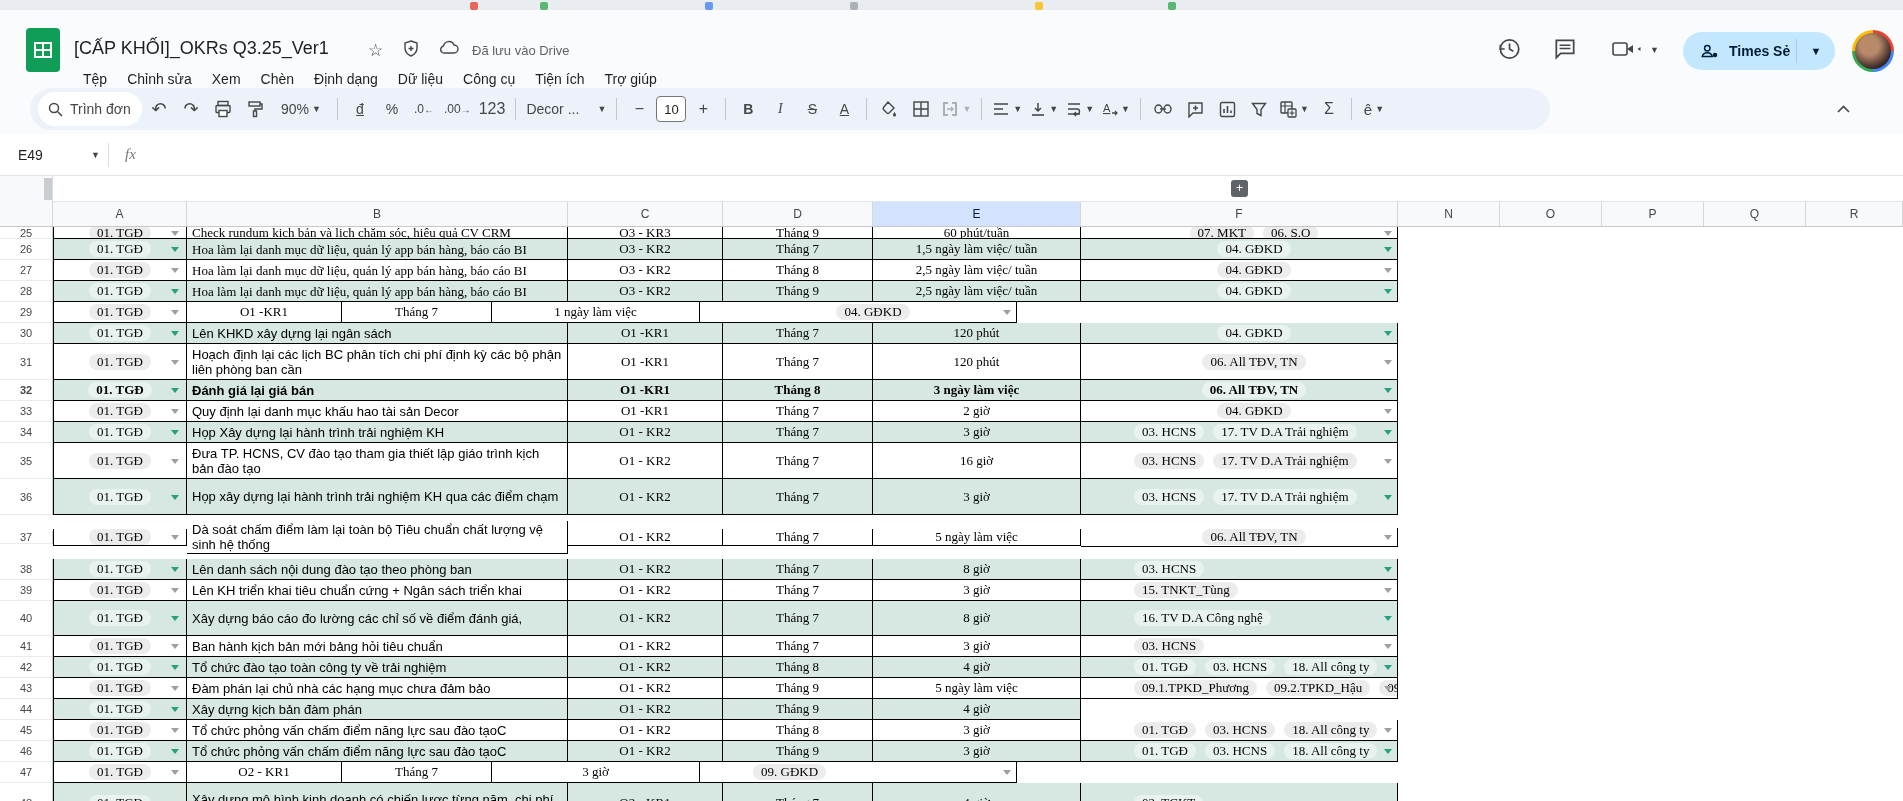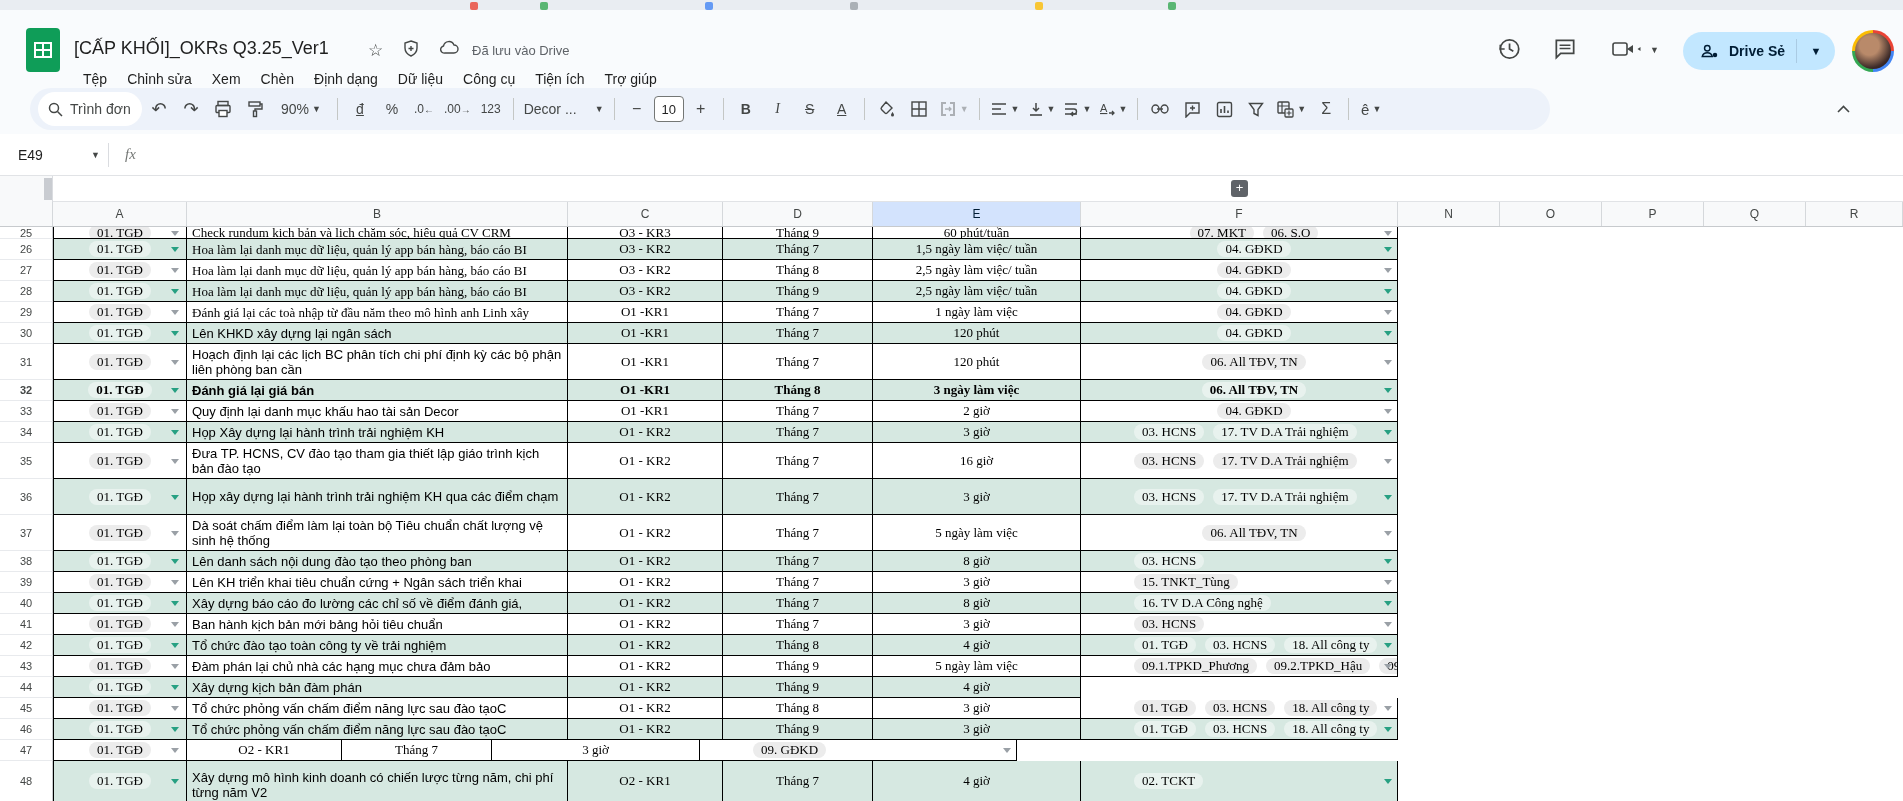--- a/index.html
+++ b/index.html
@@ -175,21 +175,21 @@
         </svg>
       <span class="dd-caret" style="position:absolute;left:40px;top:9px;font-size:9px">▼</span>
     </span>
     <div id="share-btn">
       <span class="main">
         <svg width="20" height="16" viewBox="0 0 22 16">
             <circle cx="8" cy="5" r="3" fill="none" stroke="#001d35" stroke-width="1.6"></circle>
             <path d="M2.5 14c.8-2.8 3-4 5.5-4s4.7 1.2 5.5 4z" fill="none" stroke="#001d35" stroke-width="1.6"></path>
             <circle cx="16.5" cy="12.5" r="2.5" fill="#001d35"></circle>
           </svg>
-        <span>Drive Sẻ</span>
+        <span>Times Sẻ</span>
       </span>
       <span class="dd">▼</span>
     </div>
     <div id="avatar">
         <div class="inner"></div>
       </div>
   </div>
 
   <div id="toolbar">
     <div id="toolbar-pill">
@@ -224,21 +224,21 @@
       <div class="tb" style="text-decoration:underline">đ</div>
       <div class="tb">%</div>
       <div class="tb" style="font-size:12px">
           <span>.0</span>
           <span style="font-size:10px">←</span>
         </div>
       <div class="tb" style="font-size:12px">
           <span>.00</span>
           <span style="font-size:10px">→</span>
         </div>
-      <div class="tb" style="font-size:12px">123</div>
+      <div class="tb" style="font-size:16px">123</div>
       <div class="tb-sep"></div>
       <div class="tb" style="width:86px;justify-content:space-between">
         <span>Decor ...</span>
           <span class="dd-caret">▼</span>
       </div>
       <div class="tb-sep"></div>
       <div class="tb" style="font-size:16px">−</div>
       <div id="tb-fontsize-box">10</div>
       <div class="tb" style="font-size:16px">+</div>
       <div class="tb-sep"></div>
@@ -455,23 +455,20 @@
             <span class="cell-arrow"></span>
           </div>
           <div class="filler"></div>
         </div>
         <div class="g-row row-white" style="height: 21px;">
           <div class="num-cell">29</div>
           <div class="cell c-center first" style="flex: 0 0 134px;">
             <span class="chip">01. TGĐ</span>
             <span class="cell-arrow a-arrow"></span>
           </div>
-          <div class="cell c-left serif" style="flex: 0 0 381px;">
-            <span class="b-text">Đánh giá lại các toà nhập từ đầu năm theo mô hình anh Linh xây</span>
-          </div>
           <div class="cell c-center serif" style="flex: 0 0 155px;">O1 -KR1</div>
           <div class="cell c-center serif" style="flex: 0 0 150px;">Tháng 7</div>
           <div class="cell c-center serif" style="flex: 0 0 208px;">1 ngày làm việc</div>
           <div class="cell c-left" style="flex: 0 0 317px;">
             <span class="chip-wrap center">
               <span class="chip">04. GĐKD</span>
             </span>
             <span class="cell-arrow"></span>
           </div>
           <div class="filler"></div>
@@ -612,21 +609,21 @@
           <div class="cell c-center serif" style="flex: 0 0 208px;">3 giờ</div>
           <div class="cell c-left" style="flex: 0 0 317px;">
             <span class="chip-wrap left">
               <span class="chip">03. HCNS</span>
               <span class="chip">17. TV D.A Trải nghiệm</span>
             </span>
             <span class="cell-arrow"></span>
           </div>
           <div class="filler"></div>
         </div>
-        <div class="g-row row-white" style="height: 36px;">
+        <div class="g-row row-white" style="height: 44px; align-items: center;">
           <div class="num-cell">37</div>
           <div class="cell c-center first" style="flex: 0 0 134px;">
             <span class="chip">01. TGĐ</span>
             <span class="cell-arrow a-arrow"></span>
           </div>
           <div class="cell c-left sans" style="flex: 0 0 381px;">
             <span class="b-text">Dà soát chấm điểm làm lại toàn bộ Tiêu chuẩn chất lượng vệ sinh hệ thống</span>
           </div>
           <div class="cell c-center serif" style="flex: 0 0 155px;">O1 - KR2</div>
           <div class="cell c-center serif" style="flex: 0 0 150px;">Tháng 7</div>
@@ -672,21 +669,21 @@
           <div class="cell c-center serif" style="flex: 0 0 150px;">Tháng 7</div>
           <div class="cell c-center serif" style="flex: 0 0 208px;">3 giờ</div>
           <div class="cell c-left" style="flex: 0 0 317px;">
             <span class="chip-wrap left">
               <span class="chip">15. TNKT_Tùng</span>
             </span>
             <span class="cell-arrow"></span>
           </div>
           <div class="filler"></div>
         </div>
-        <div class="g-row row-teal" style="height: 21px;">
+        <div class="g-row row-teal" style="height: 35px;">
           <div class="num-cell">40</div>
           <div class="cell c-center first" style="flex: 0 0 134px;">
             <span class="chip">01. TGĐ</span>
             <span class="cell-arrow a-arrow"></span>
           </div>
           <div class="cell c-left sans" style="flex: 0 0 381px;">
             <span class="b-text">Xây dựng báo cáo đo lường các chỉ số về điểm đánh giá,</span>
           </div>
           <div class="cell c-center serif" style="flex: 0 0 155px;">O1 - KR2</div>
           <div class="cell c-center serif" style="flex: 0 0 150px;">Tháng 7</div>

